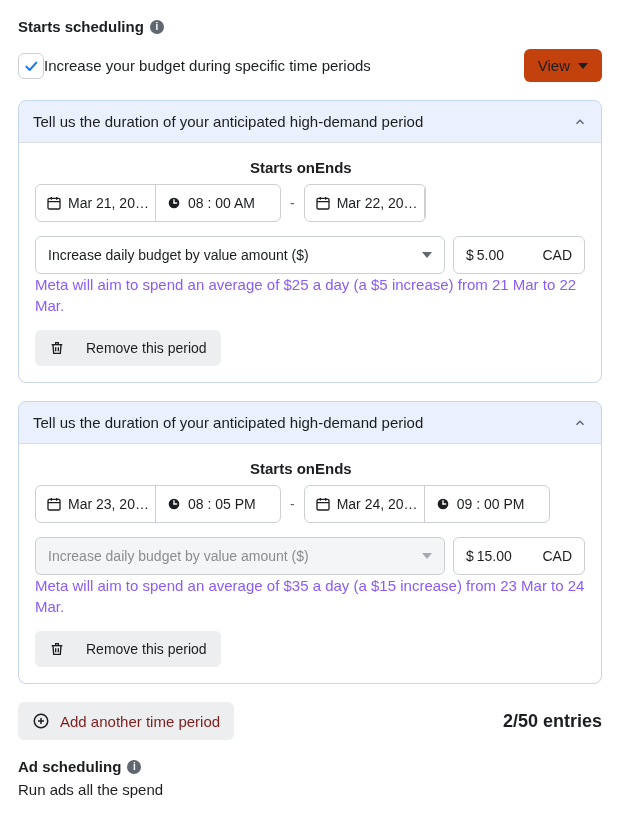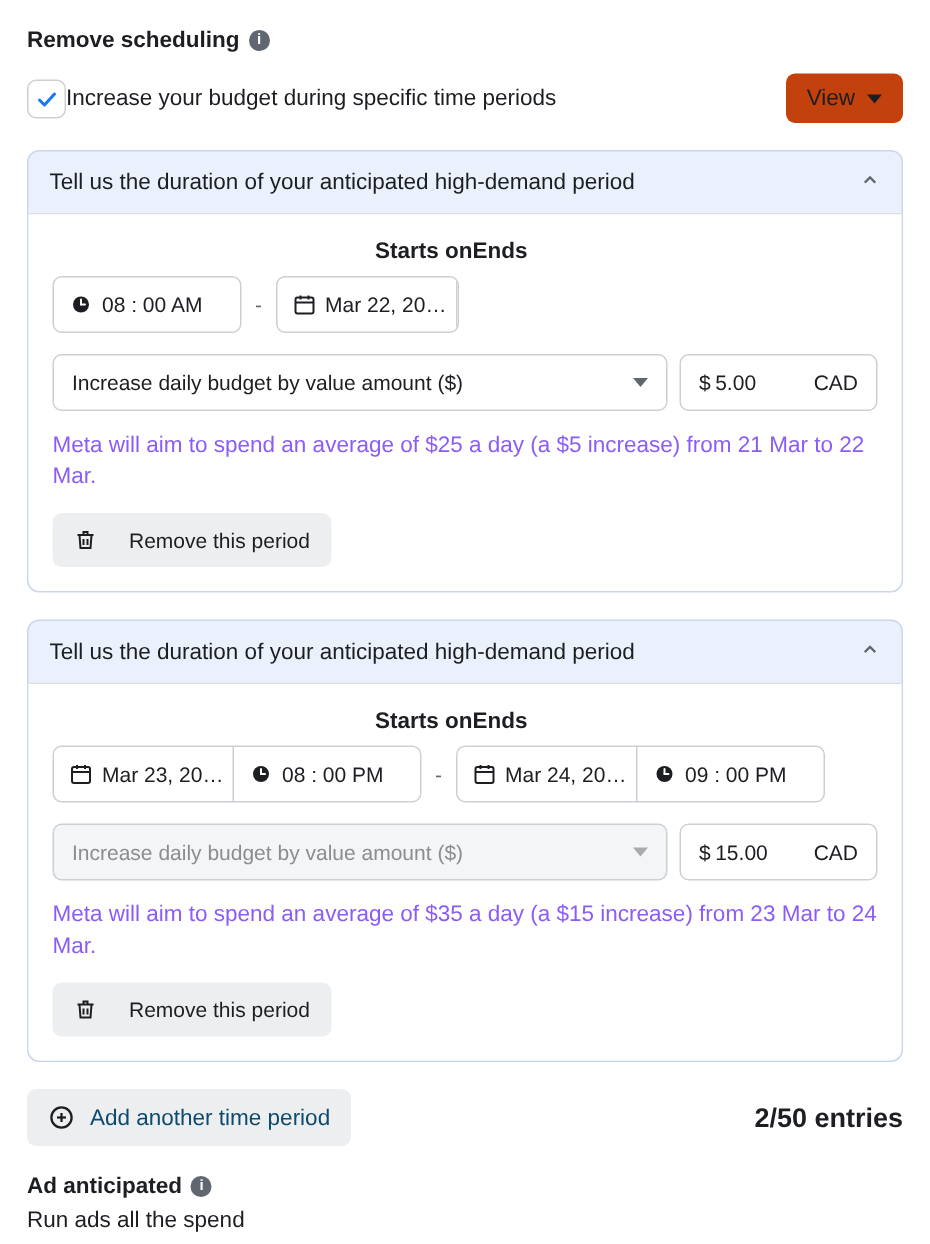--- a/index.html
+++ b/index.html
@@ -65,21 +65,21 @@
     border-top: 6px solid #1c1e21;
   }
   .period-card {
     border: 1px solid #c9d7ec;
     background: #eaf1fc;
     border-radius: 8px;
     margin-bottom: 18px;
   }
   .period-head {
     display: flex;
-    align-items: flex-start;
+    align-items: center;
     padding: 12px 14px;
     font-size: 15px;
     color: #1c1e21;
     cursor: pointer;
   }
   .period-head .chev {
     margin-left: auto;
     color: #606770;
   }
   .period-body {
@@ -117,21 +117,20 @@
     font-size: 14px;
     white-space: nowrap;
     height: 100%;
   }
   .dt-date { width: 120px; border-right: 1px solid #ccd0d5; }
   .dt-time { width: 124px; }
   .dash { color:#606770; padding:0 1px;}
   .select-row {
     display: flex;
     gap: 8px;
-    margin-bottom: 12px;
     align-items: center;
   }
   .select-box {
     flex: 1;
     border: 1px solid #ccd0d5;
     border-radius: 6px;
     height: 38px;
     display: flex; align-items: center;
     padding: 0 12px;
     font-size: 14px;
@@ -184,36 +183,36 @@
   .add-btn {
     display:inline-flex;
     align-items:center;
     gap:10px;
     background:#eceef0;
     border:none;
     padding:10px 14px;
     border-radius:6px;
     font-size:15px;
     cursor:pointer;
-    color:#0c4a6e;
+    color:#7f1d1d;
   }
   .entries {
     margin-left:auto;
     font-weight:700;
     font-size:18px;
   }
   .ad-sched-title { font-weight:700; font-size:15px; display:flex;align-items:center;gap:6px; margin-bottom:6px;}
   .ad-sched-sub { font-size:15px; color:#1c1e21;}
   svg { display:block; }
 </style>
 </head>
 <body>
 
 <div class="header-row">
-  <span class="header-title">Remove scheduling</span>
+  <span class="header-title">Starts scheduling</span>
   <span class="info-icon">i</span>
 </div>
 
 <div class="check-row">
   <div class="checkbox">
     <svg viewBox="0 0 24 24" fill="none" stroke="#1877f2" stroke-width="3" stroke-linecap="round" stroke-linejoin="round">
         <polyline points="5 13 10 18 20 7"></polyline>
       </svg>
   </div>
   <span class="check-label">Increase your budget during specific time periods</span>
@@ -233,20 +232,31 @@
           </svg>
         </span>
     </div>
     <div class="period-body">
       <div class="row-labels">
         <div class="starts">Starts on</div>
         <div>Ends</div>
       </div>
       <div class="dt-row">
         <div class="dt-group">
+          <div class="dt-cell dt-date">
+            <span class="ic">
+                <svg width="16" height="16" viewBox="0 0 24 24" fill="none" stroke="#1c1e21" stroke-width="2">
+                  <rect x="3" y="5" width="18" height="16" rx="2"></rect>
+                  <line x1="3" y1="10" x2="21" y2="10"></line>
+                  <line x1="8" y1="3" x2="8" y2="7"></line>
+                  <line x1="16" y1="3" x2="16" y2="7"></line>
+                </svg>
+              </span>
+            <span>Mar 21, 20…</span>
+          </div>
           <div class="dt-cell dt-time">
             <span class="ic">
                 <svg width="16" height="16" viewBox="0 0 24 24">
                   <circle cx="12" cy="12" r="8" fill="#1c1e21"></circle>
                   <line x1="12" y1="12" x2="12" y2="7" stroke="#fff" stroke-width="2" stroke-linecap="round"></line>
                   <line x1="12" y1="12" x2="16" y2="12" stroke="#fff" stroke-width="2" stroke-linecap="round"></line>
                 </svg>
               </span>
             <span>08 : 00 AM</span>
           </div>
@@ -322,21 +332,21 @@
             <span>Mar 23, 20…</span>
           </div>
           <div class="dt-cell dt-time">
             <span class="ic">
                 <svg width="16" height="16" viewBox="0 0 24 24">
                   <circle cx="12" cy="12" r="8" fill="#1c1e21"></circle>
                   <line x1="12" y1="12" x2="12" y2="7" stroke="#fff" stroke-width="2" stroke-linecap="round"></line>
                   <line x1="12" y1="12" x2="16" y2="12" stroke="#fff" stroke-width="2" stroke-linecap="round"></line>
                 </svg>
               </span>
-            <span>08 : 00 PM</span>
+            <span>08 : 05 PM</span>
           </div>
         </div>
         <span class="dash">-</span>
         <div class="dt-group">
           <div class="dt-cell dt-date">
             <span class="ic">
                 <svg width="16" height="16" viewBox="0 0 24 24" fill="none" stroke="#1c1e21" stroke-width="2">
                   <rect x="3" y="5" width="18" height="16" rx="2"></rect>
                   <line x1="3" y1="10" x2="21" y2="10"></line>
                   <line x1="8" y1="3" x2="8" y2="7"></line>
@@ -395,16 +405,16 @@
           <line x1="12" y1="8" x2="12" y2="16"></line>
           <line x1="8" y1="12" x2="16" y2="12"></line>
         </svg>
     </span>
     <span>Add another time period</span>
   </button>
   <span class="entries">2/50 entries</span>
 </div>
 
 <div class="ad-sched-title">
-  <span>Ad anticipated</span>
+  <span>Ad scheduling</span>
   <span class="info-icon">i</span>
 </div>
 <div class="ad-sched-sub">Run ads all the spend</div>
 
 </body></html>

